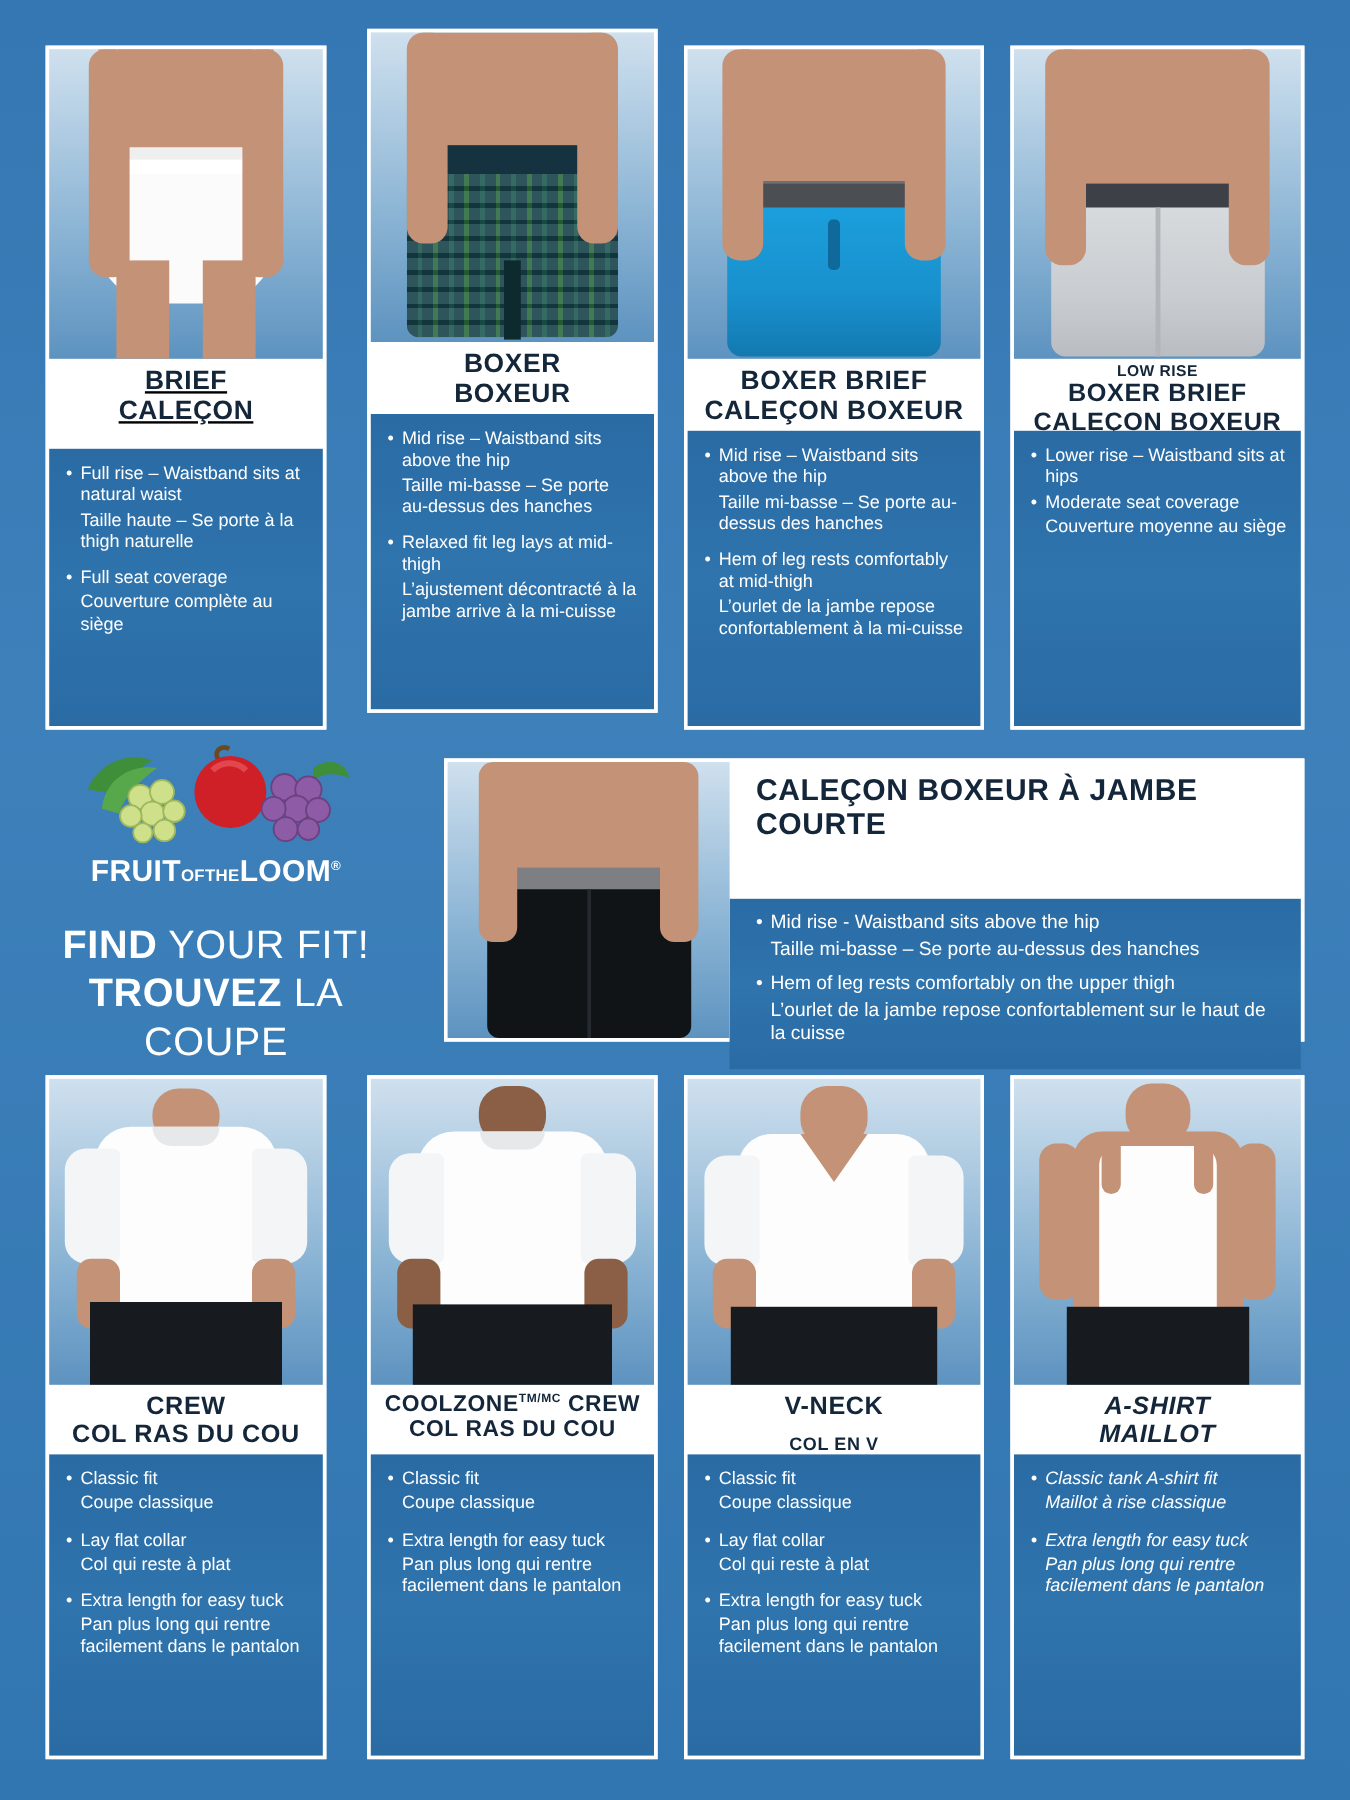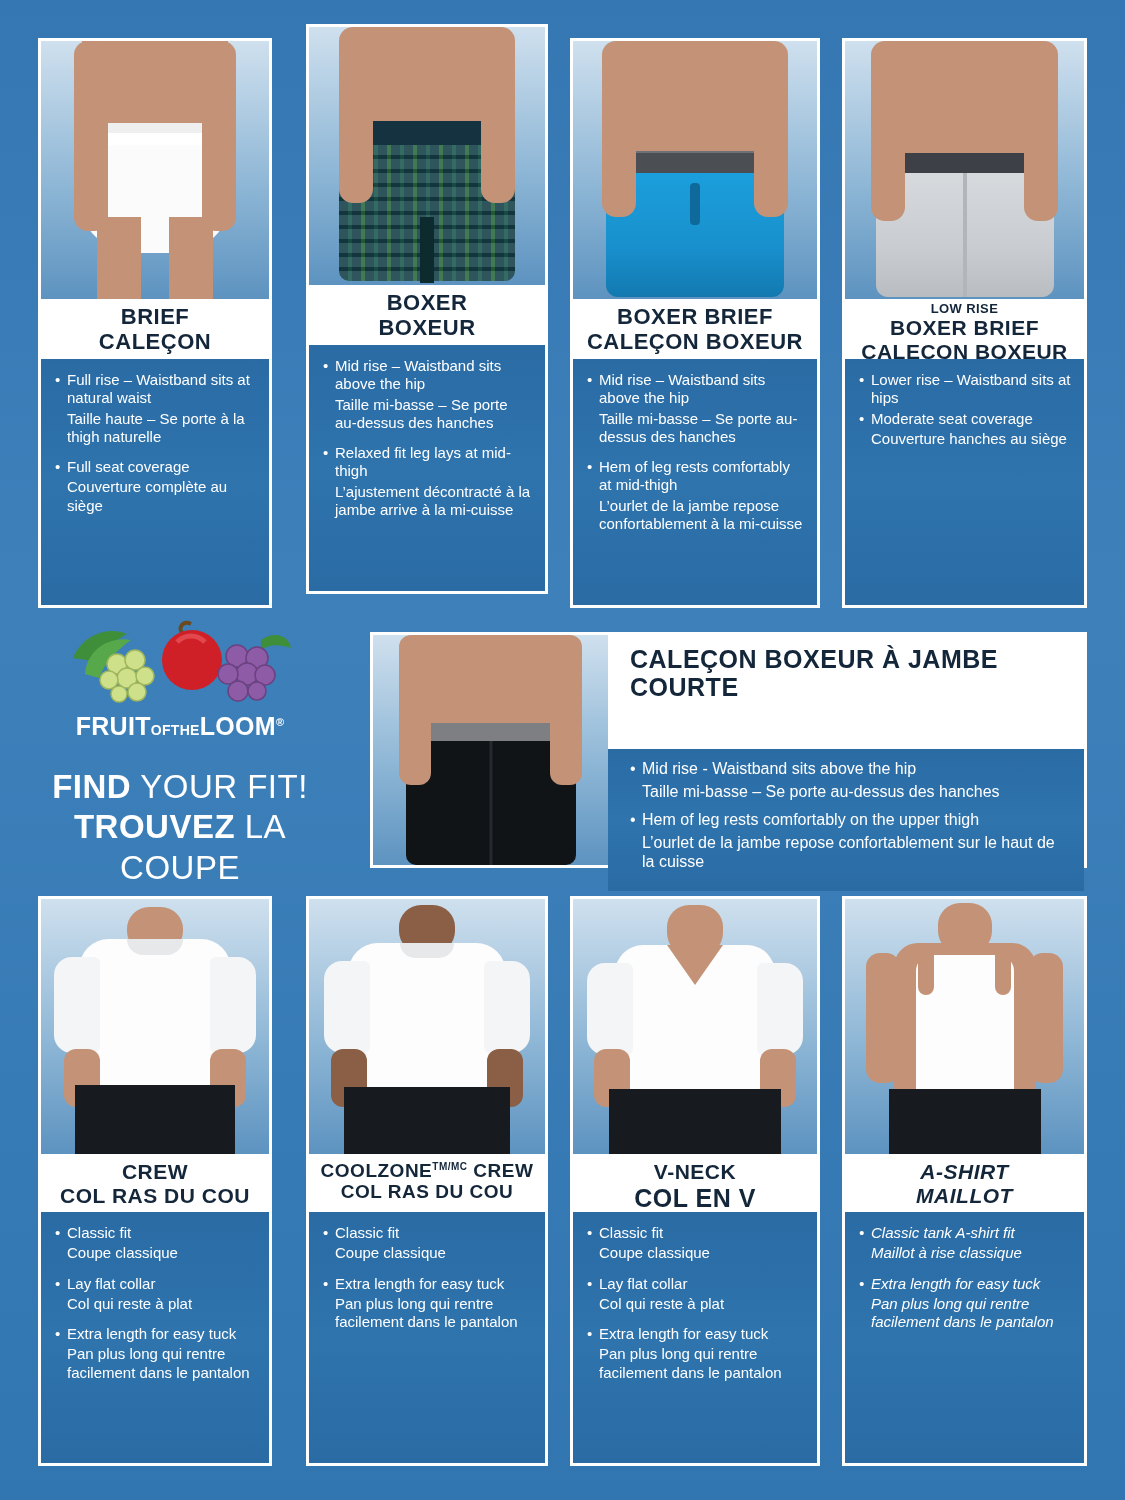--- a/index.html
+++ b/index.html
@@ -149,25 +149,25 @@
       <div class="torso skin" style="top:0; width:146px; height:120px; border-radius:0 0 28px 28px;"></div>
       <div class="torso skin" style="top:0; width:112px; height:128px; border-radius:0 0 40px 40px;"></div>
       <div class="torso" style="top:82px; width:150px; height:28px; background:#ffffff; border-top:2px solid #dcdcdc;"></div>
       <div class="torso" style="top:82px; width:150px; height:10px; background:#efefef;"></div>
       <div class="torso" style="top:104px; width:152px; height:108px; background:#fbfbfb; border-radius:6px 6px 56px 56px;"></div>
       <div class="torso skin" style="top:176px; left:34%; width:44px; height:82px;"></div>
       <div class="torso skin" style="top:176px; left:66%; width:44px; height:82px;"></div>
       <div class="torso skin" style="top:0; left:22%; width:34px; height:190px; border-radius:14px;"></div>
       <div class="torso skin" style="top:0; left:78%; width:34px; height:190px; border-radius:14px;"></div>
     </div>
-    <div class="title-block" style="height:60px;">
+    <div class="title-block" style="height:47px;text-decoration:underline;">
       <div class="title-en" style="font-size:22px;">BRIEF</div>
       <div class="title-fr" style="font-size:22px;">CALEÇON</div>
     </div>
-    <div class="bullets" style="font-size:15px;">
+    <div class="bullets" style="font-size:15px;margin-top:28px;">
       <div class="b-en">Full rise – Waistband sits at natural waist</div>
       <div class="b-fr">Taille haute – Se porte à la thigh naturelle</div>
       <div class="b-en">Full seat coverage</div>
       <div class="b-fr">Couverture complète au siège</div>
     </div>
   </div>
 
   <div class="card" style="left:306px; top:24px; width:242px; height:570px;">
     <div class="photo" style="height:258px;">
       <div class="torso skin" style="top:0; width:150px; height:112px; border-radius:0 0 28px 28px;"></div>
@@ -224,21 +224,21 @@
     </div>
     <div class="title-block" style="height:60px; padding-top:2px;">
       <div class="title-small" style="font-size:13px;">LOW RISE</div>
       <div class="title-en" style="font-size:21px;">BOXER BRIEF</div>
       <div class="title-fr" style="font-size:21px;">CALEÇON BOXEUR</div>
       <div class="title-small" style="font-size:12px;">À TAILLE BASSE</div>
     </div>
     <div class="bullets" style="font-size:15px;">
       <div class="b-en">Lower rise – Waistband sits at hips</div>
       <div class="b-en">Moderate seat coverage</div>
-      <div class="b-fr">Couverture hanches au siège</div>
+      <div class="b-fr">Couverture moyenne au siège</div>
     </div>
   </div>
 
   <div class="logo-wrap" style="left:20px; top:600px; width:320px;">
     <div class="logo-art">
       <svg viewBox="0 0 230 110" width="230" height="110">
 
         <path d="M8 58 C18 34, 44 26, 62 34 C50 40, 40 50, 34 62 Z" fill="#3f8f3a"></path>
         <path d="M20 74 C22 50, 44 36, 66 40 C52 50, 40 62, 34 78 Z" fill="#57a84a"></path>
         <path d="M196 40 C210 30, 224 36, 226 48 C214 44, 204 44, 196 50 Z" fill="#3f8f3a"></path>
@@ -360,21 +360,21 @@
       <div class="torso" style="top:46px; width:160px; height:146px; background:#fdfdfd; border-radius:28px 28px 6px 6px;"></div>
       <div class="torso" style="top:46px; width:0; height:0; border-left:28px solid transparent; border-right:28px solid transparent; border-top:40px solid #c39277;"></div>
       <div class="torso" style="top:64px; left:15%; width:46px; height:92px; background:#f4f5f6; border-radius:18px 6px 6px 18px;"></div>
       <div class="torso" style="top:64px; left:85%; width:46px; height:92px; background:#f4f5f6; border-radius:6px 18px 18px 6px;"></div>
       <div class="torso skin" style="top:150px; left:16%; width:36px; height:58px; border-radius:12px;"></div>
       <div class="torso skin" style="top:150px; left:84%; width:36px; height:58px; border-radius:12px;"></div>
       <div class="torso" style="top:190px; width:172px; height:66px; background:#171a1f;"></div>
     </div>
     <div class="title-block" style="height:58px;">
       <div class="title-en" style="font-size:21px;">V-NECK</div>
-      <div class="title-fr" style="font-size:25px;">COL EN V</div>
+      <div class="title-fr" style="font-size:15px;margin-top:12px;">COL EN V</div>
     </div>
     <div class="bullets" style="font-size:15px;">
       <div class="b-en">Classic fit</div>
       <div class="b-fr">Coupe classique</div>
       <div class="b-en">Lay flat collar</div>
       <div class="b-fr">Col qui reste à plat</div>
       <div class="b-en">Extra length for easy tuck</div>
       <div class="b-fr">Pan plus long qui rentre facilement dans le pantalon</div>
     </div>
   </div>

